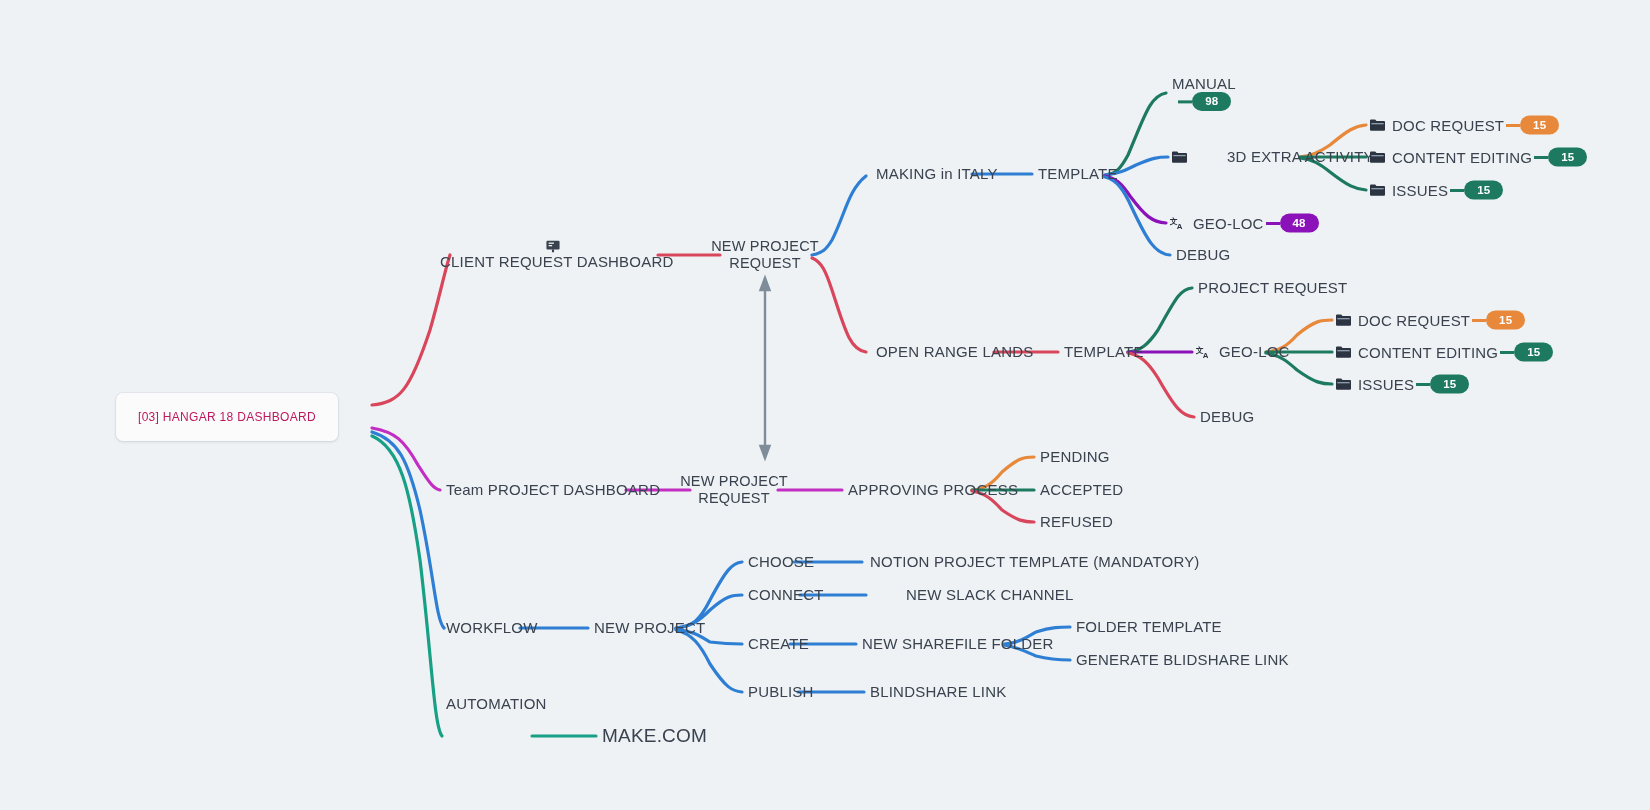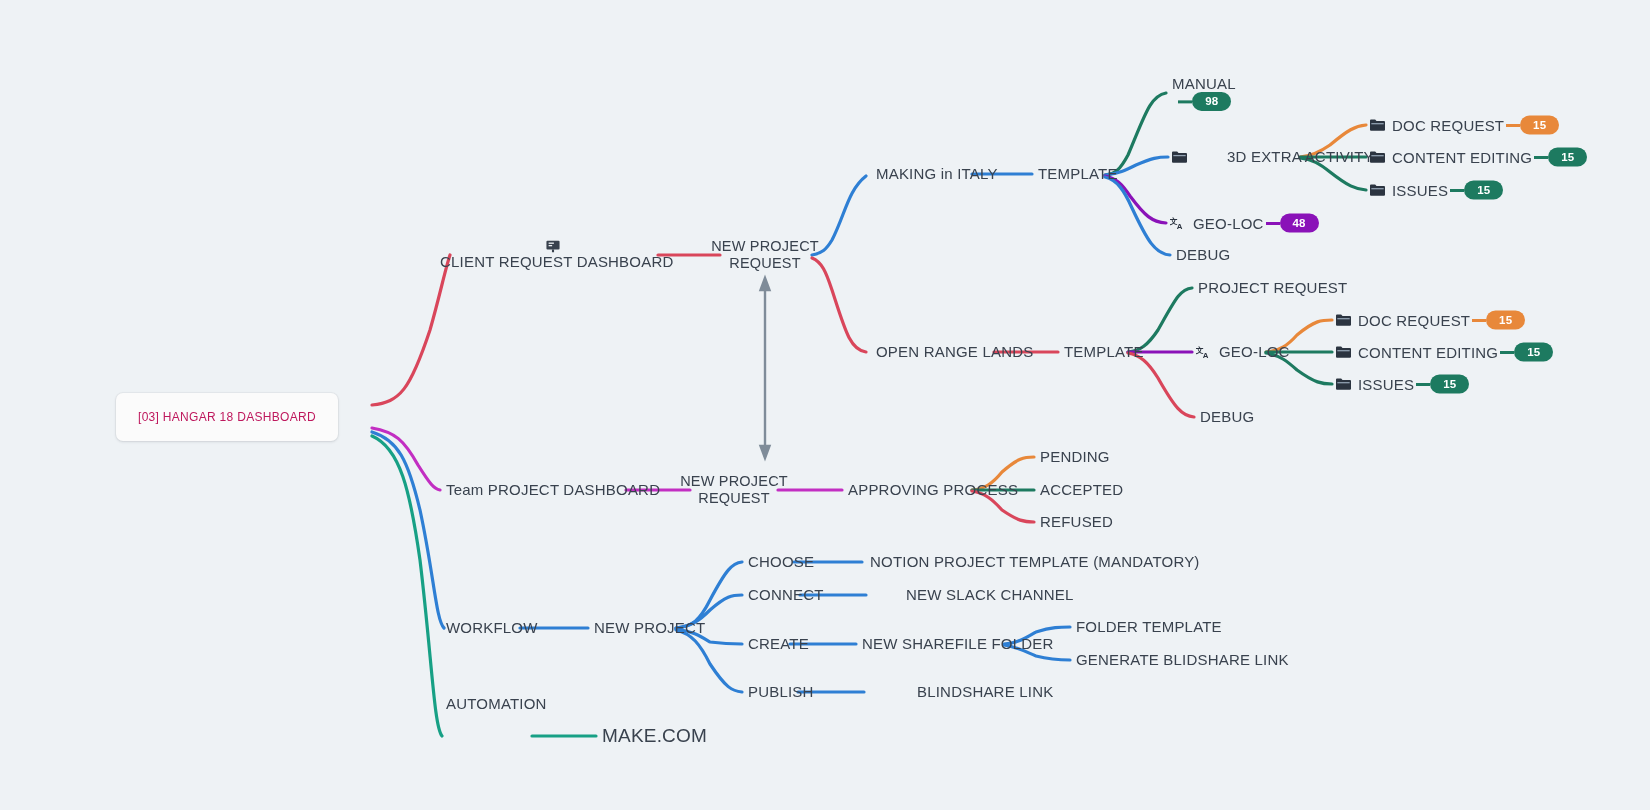--- a/index.html
+++ b/index.html
@@ -377,21 +377,21 @@
   <div class="node" style="left:1076px; top:627px;">
     <span class="node-label">FOLDER TEMPLATE</span>
   </div>
   <div class="node" style="left:1076px; top:660px;">
     <span class="node-label">GENERATE BLIDSHARE LINK</span>
   </div>
 
   <div class="node" style="left:748px; top:692px;">
     <span class="node-label">PUBLISH</span>
   </div>
-  <div class="node" style="left:870px; top:692px;margin-left:47px;">
+  <div class="node" style="left:870px; top:692px;">
     <span class="node-label">BLINDSHARE LINK</span>
   </div>
 
   <div class="node" style="left:446px; top:704px;">
     <span class="node-label">AUTOMATION</span>
   </div>
   <div class="node" style="left:602px; top:736px; font-size:19px;">
     <span class="node-label">MAKE.COM</span>
   </div>
 

